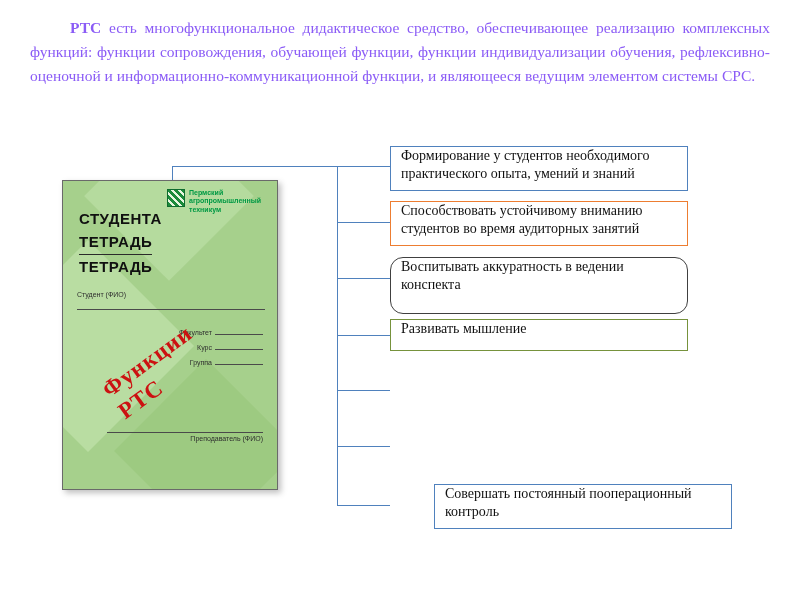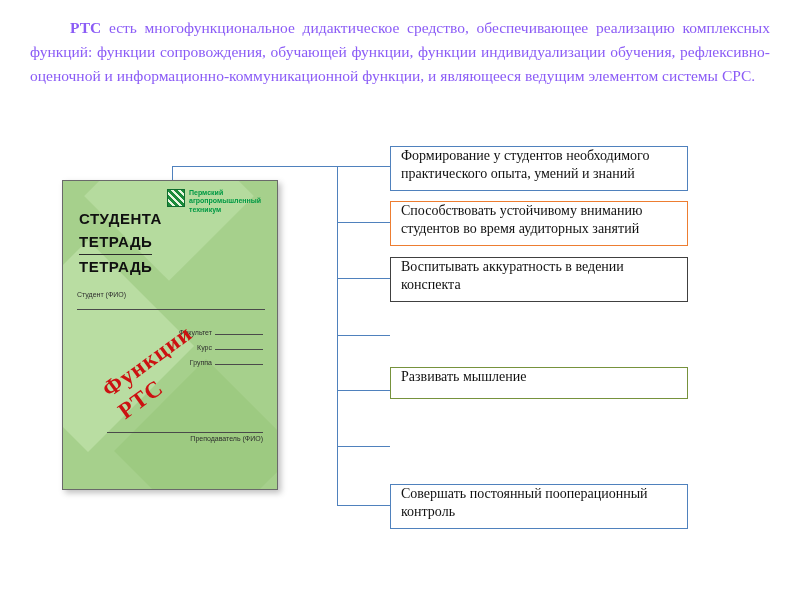--- a/index.html
+++ b/index.html
@@ -125,23 +125,23 @@
   <div class="conn" style="left: 337px; top: 390px; width: 53px; height: 1px; background: rgb(79, 129, 189);"></div>
   <div class="conn" style="left: 337px; top: 446px; width: 53px; height: 1px; background: rgb(79, 129, 189);"></div>
   <div class="conn" style="left: 337px; top: 505px; width: 53px; height: 1px; background: rgb(79, 129, 189);"></div>
 
   <div class="fn-box" style="top: 146px; height: 45px; border-color: rgb(79, 129, 189);">
     <span>Формирование у студентов необходимого практического опыта, умений и знаний</span>
   </div>
   <div class="fn-box" style="top: 201px; height: 45px; border-color: rgb(237, 125, 49);">
     <span>Способствовать устойчивому вниманию студентов во время аудиторных занятий</span>
   </div>
-  <div class="fn-box" style="top: 257px; height: 45px; border-color: rgb(64, 64, 64);">
+  <div class="fn-box" style="top: 257px; height: 57px; border-color: rgb(64, 64, 64); border-radius: 13px;">
     <span>Воспитывать аккуратность в ведении конспекта</span>
   </div>
-  <div class="fn-box" style="top: 319px; height: 32px; border-color: rgb(118, 146, 60); margin-top: 48px;">
+  <div class="fn-box" style="top: 319px; height: 32px; border-color: rgb(118, 146, 60);">
     <span>Развивать мышление</span>
   </div>
-  <div class="fn-box" style="top: 484px; height: 45px; border-color: rgb(79, 129, 189);">
+  <div class="fn-box" style="top: 484px; height: 45px; border-color: rgb(79, 129, 189); margin-left: 44px;">
     <span>Совершать постоянный пооперационный контроль</span>
   </div>
 
 </div>
 
 </body></html>

